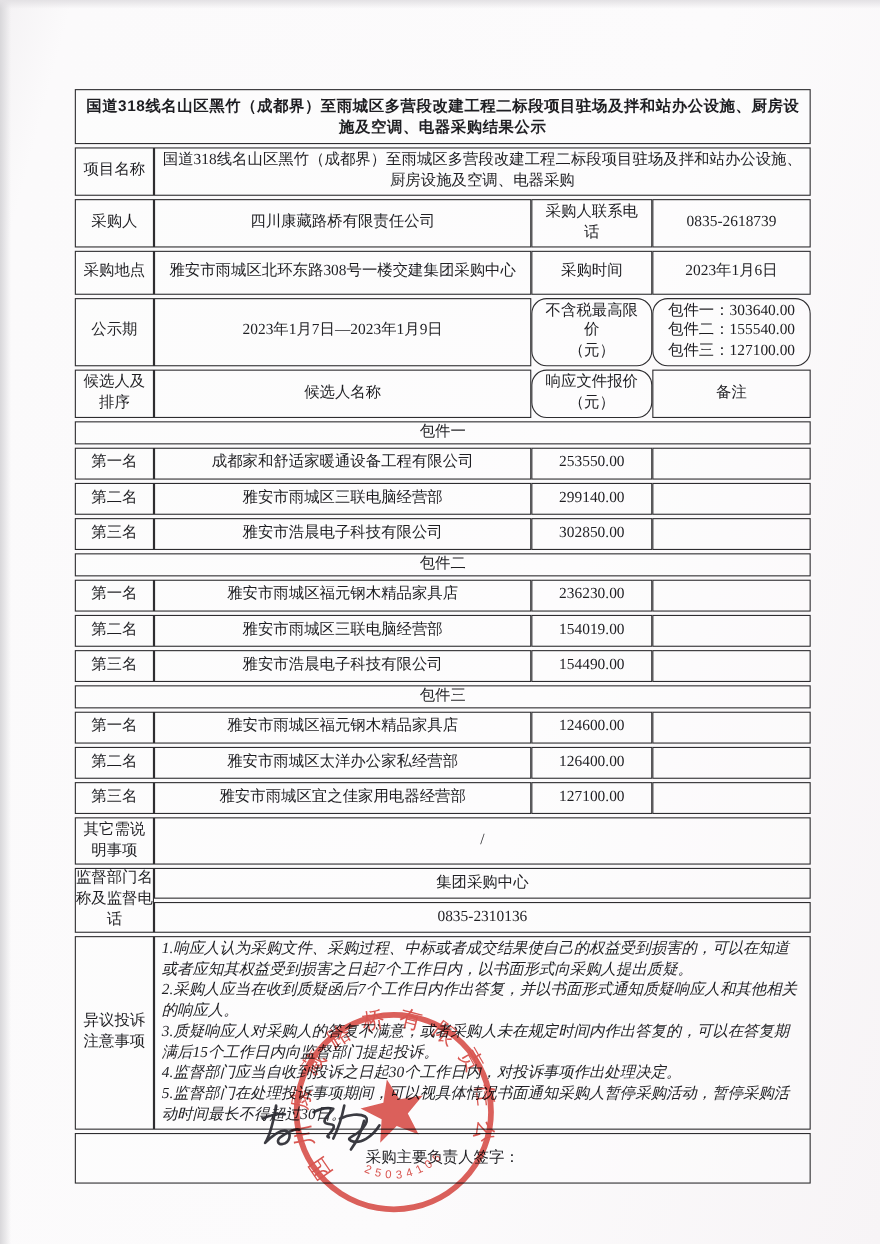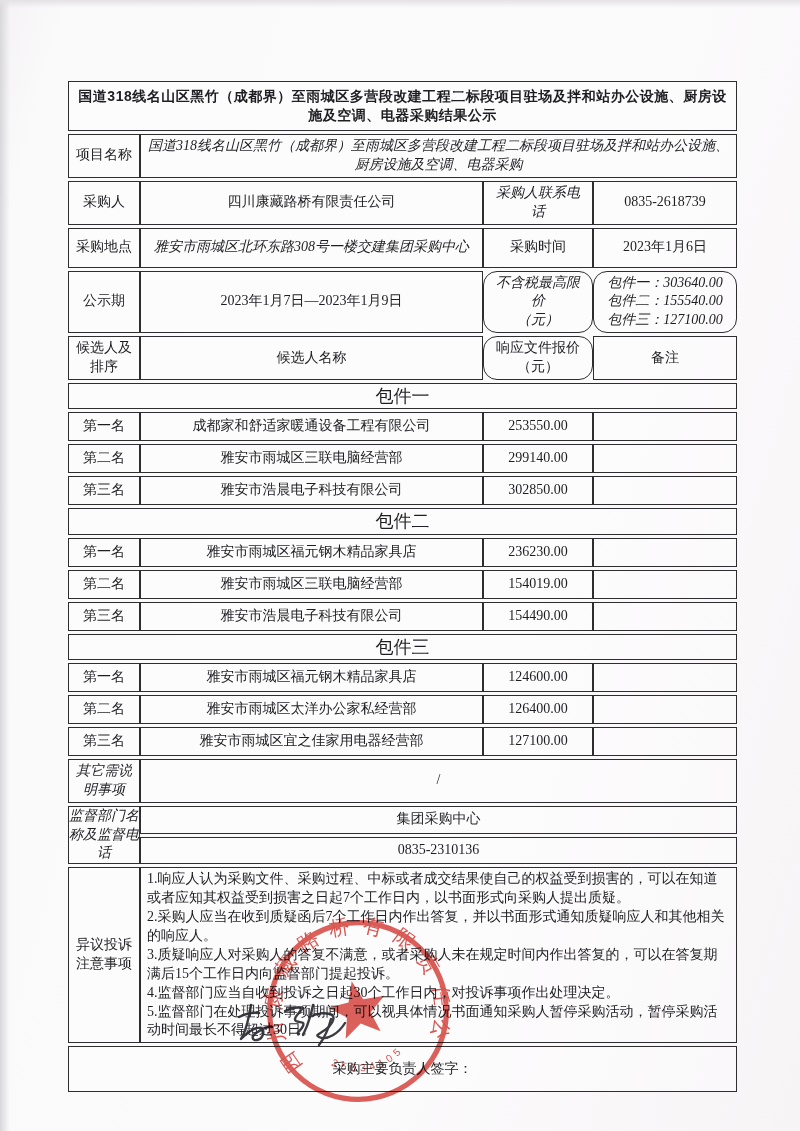--- a/index.html
+++ b/index.html
@@ -27,28 +27,28 @@
   table.doc td {
     border:1.6px solid #2e2d30; padding:2px 6px; text-align:center;
     vertical-align:middle; font-size:14px; line-height:1.35;
     background:rgba(255,255,255,0.35); overflow:hidden;
   }
   td.title-cell {
     font-family:"Liberation Sans","DejaVu Sans",sans-serif;
     font-weight:bold; font-size:20px; line-height:1.4; height:50px;
     letter-spacing:0.5px; border-width:2px;
   }
-  td.small { font-size:13.5px;font-style:italic; }
+  td.small { font-size:13.5px; }
   .pre { white-space:pre-line;border-radius:14px; }
   .left { text-align:left; }
   tr.h36 td { height:36px; } tr.h30 td { height:40px; } tr.h52 td { height:52px; }
-  tr.h38 td { height:38px; } tr.band td { height:16px; padding:0 19px; font-size:18px; }
+  tr.h38 td { height:38px; } tr.band td { height:16px; padding:0 19px; font-size:14px; }
   tr.h31 td { height:29px; } tr.h32 td { height:32px; } tr.h19 td { height:19px; padding:0 0; }
   tr.h46 td { height:46px;margin-top:27px; }
-  td.objection-body { font-size:13.8px; line-height:1.36; padding:4px 8px 4px 8px; }
+  td.objection-body { font-size:13.8px; line-height:1.36; padding:4px 8px 4px 8px;font-style:italic; }
   .obj-item { text-align:left; }
   td.sig-cell { text-align:left; padding-left:8px; font-size:14.5px; }
 
   
   .seal {
     position:absolute; left:263px; top:916px; width:190px; height:190px;
     transform:rotate(-12deg); opacity:0.88; mix-blend-mode:multiply;
     pointer-events:none;
   }
   .seal text { font-family:"Liberation Sans","DejaVu Sans",sans-serif; }

